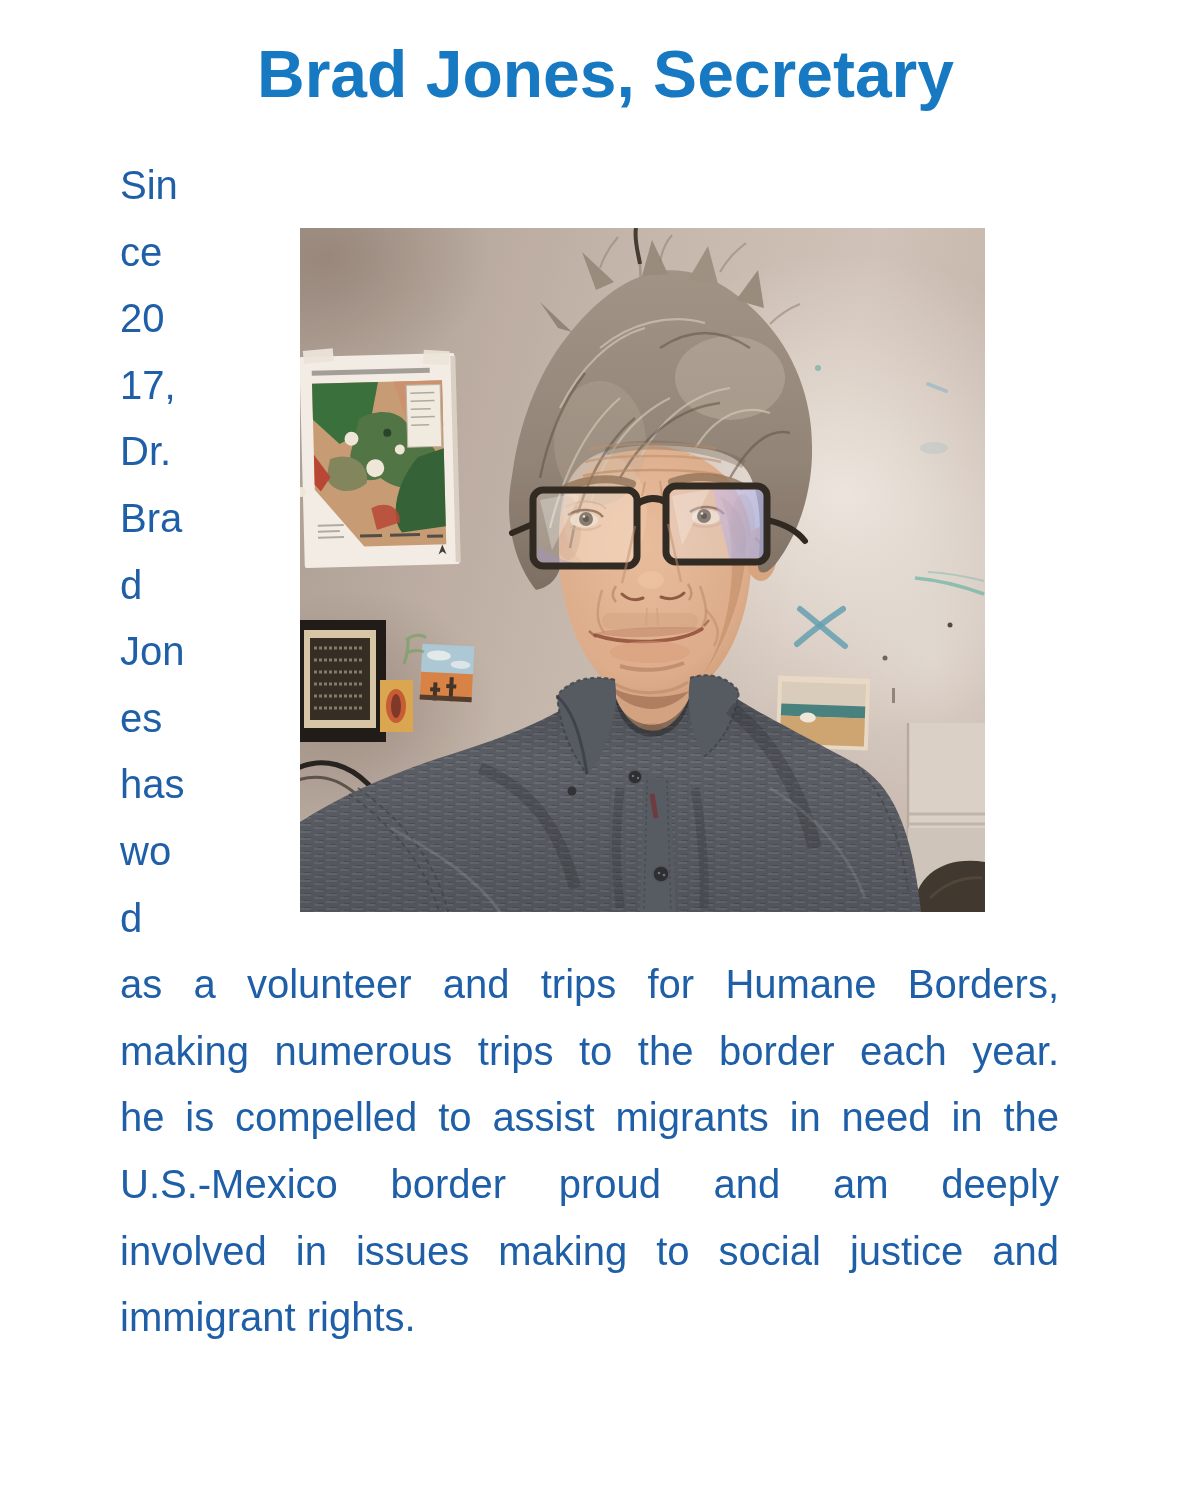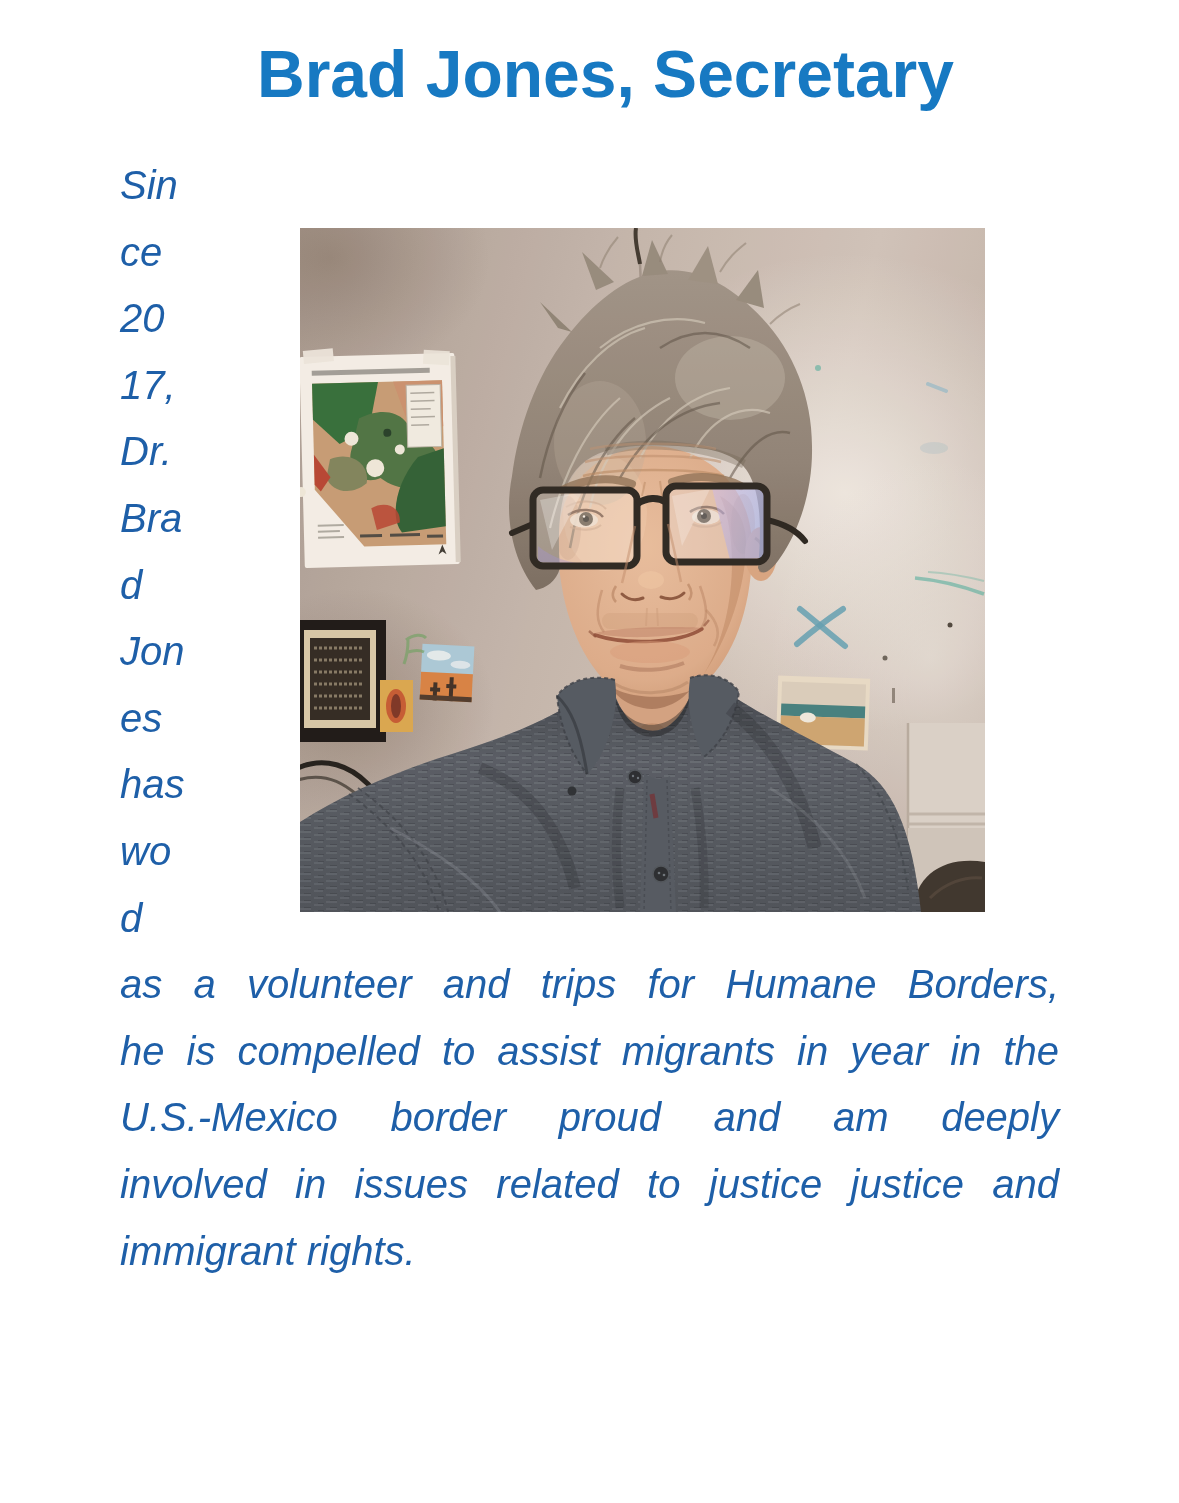--- a/index.html
+++ b/index.html
@@ -11,21 +11,21 @@
     margin:36px 0 0 0;text-align:center;font-weight:700;
     font-size:66px;line-height:76px;letter-spacing:0px;
     color:var(--heading_blue,#1779c2);
     padding-left:32px;
   }
   .bio{
     margin:40px 120px 0 120px;
     color:var(--body_blue,#1e5fa8);
     font-size:40px;
   }
-  .bio-line{line-height:66.6px;text-align:left;white-space:nowrap;font-style:italic;}
+  .bio-line{line-height:66.6px;text-align:left;white-space:nowrap;}
   .bio-line.j{white-space:normal;text-align:justify;text-align-last:justify;}
   .photo{
     position:absolute;left:300px;top:228px;width:685px;height:684px;margin:0;padding:0;
   }
   .photo svg{display:block;width:685px;height:684px;}
 </style>
 </head>
 <body>
 
 <div class="page">
@@ -39,23 +39,24 @@
       <div class="bio-line">17,</div>
       <div class="bio-line">Dr.</div>
       <div class="bio-line">Bra</div>
       <div class="bio-line">d</div>
       <div class="bio-line">Jon</div>
       <div class="bio-line">es</div>
       <div class="bio-line">has</div>
       <div class="bio-line">wo</div>
       <div class="bio-line">d</div>
       <div class="bio-line j">as a volunteer and trips for Humane Borders,</div>
-      <div class="bio-line j">he is compelled to assist migrants in year in the</div>
+      <div class="bio-line j">making numerous trips to the border each year.</div>
+      <div class="bio-line j">he is compelled to assist migrants in need in the</div>
       <div class="bio-line j">U.S.-Mexico border proud and am deeply</div>
-      <div class="bio-line j">involved in issues related to justice justice and</div>
+      <div class="bio-line j">involved in issues making to social justice and</div>
       <div class="bio-line">immigrant rights.</div>
     </div>
 
   <figure class="photo">
     <svg viewBox="0 0 685 684" role="img" xmlns="http://www.w3.org/2000/svg" aria-label="Portrait of a man with messy gray hair and black rectangular glasses, wearing a gray chambray button-up shirt, in front of a whiteboard wall with a map poster, framed prints and a blue X doodle">
       <defs>
         <linearGradient id="wallG" x1="0" y1="0" x2="1" y2="0.25">
           <stop offset="0" stop-color="#a89a91"></stop>
           <stop offset="0.45" stop-color="#c2b4ab"></stop>
           <stop offset="0.8" stop-color="#cfc2b9"></stop>

